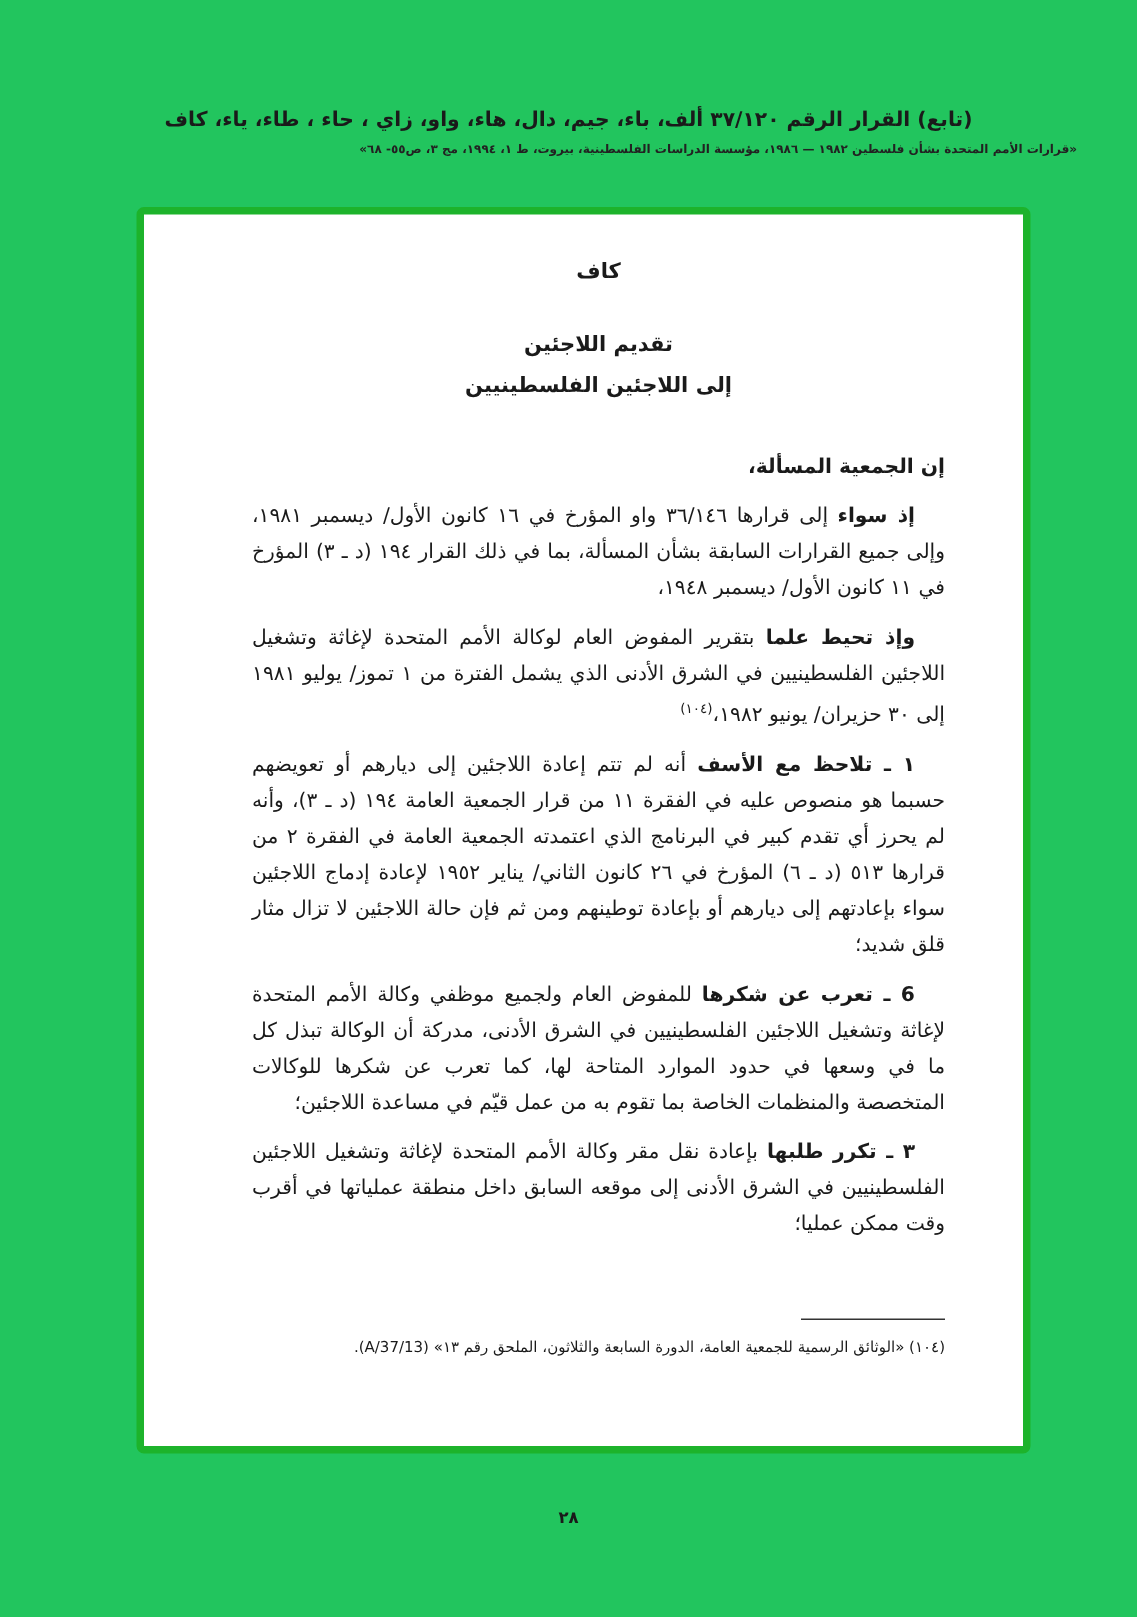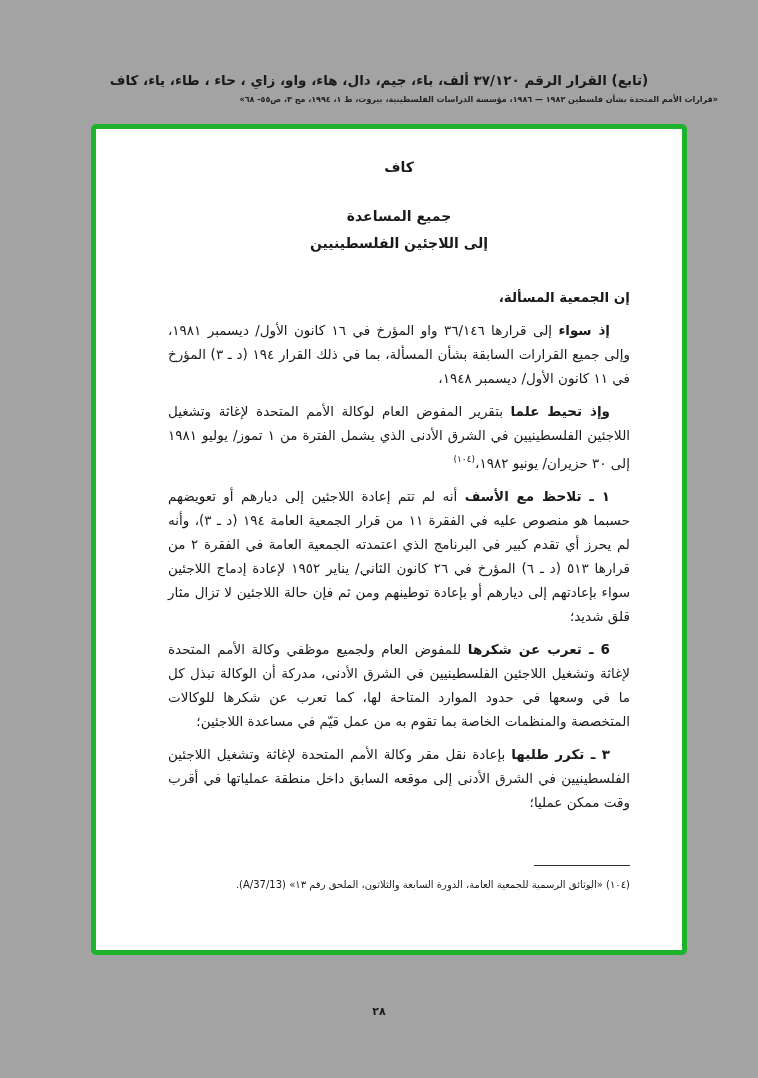--- a/index.html
+++ b/index.html
@@ -4,21 +4,21 @@
 <style>
   html, body {
     margin: 0;
     padding: 0;
     background: #ffffff;
   }
   .page {
     position: relative;
     width: 758px;
     height: 1078px;
-    background: #a3a3a3;
+    background: #22c55e;
     font-family: "DejaVu Sans", sans-serif;
     color: #1a1a1a;
     direction: rtl;
     overflow: hidden;
   }
   .header {
     position: absolute;
     top: 72px;
     left: 40px;
     right: 40px;
@@ -32,21 +32,21 @@
   .header-line2 {
     font-size: 8px;
     font-weight: bold;
     margin-top: 7px;
     color: #222;
     text-align: right;
   }
   .frame {
     position: absolute;
     left: 91px;
-    top: 124px;
+    top: 138px;
     width: 596px;
     height: 831px;
     border: 5px solid #1db32b;
     border-radius: 5px;
     box-sizing: border-box;
     background: #ffffff;
   }
   .content {
     position: absolute;
     top: 26px;
@@ -116,21 +116,21 @@
     <div class="header-line1">(تابع) القرار الرقم ٣٧/١٢٠ ألف، باء، جيم، دال، هاء، واو، زاي ، حاء ، طاء، ياء، كاف</div>
     <div class="header-line2">«قرارات الأمم المتحدة بشأن فلسطين ١٩٨٢ — ١٩٨٦، مؤسسة الدراسات الفلسطينية، بيروت، ط ١، ١٩٩٤، مج ٣، ص٥٥- ٦٨»</div>
   </header>
 
   <div class="frame">
     <div class="content">
 
       <div class="section-letter">كاف</div>
 
       <div class="doc-title">
-        <div>جميع المساعدة</div>
+        <div>تقديم اللاجئين</div>
         <div>إلى اللاجئين الفلسطينيين</div>
       </div>
 
       <p class="opening">إن الجمعية المسألة،</p>
 
       <p class="para"><span class="lead">إذ سواء</span><span> إلى قرارها ٣٦/١٤٦ واو المؤرخ في ١٦ كانون الأول/ ديسمبر ١٩٨١، وإلى جميع القرارات السابقة بشأن المسألة، بما في ذلك القرار ١٩٤ (د ـ ٣) المؤرخ في ١١ كانون الأول/ ديسمبر ١٩٤٨،</span></p>
 
       <p class="para"><span class="lead">وإذ تحيط علما</span><span> بتقرير المفوض العام لوكالة الأمم المتحدة لإغاثة وتشغيل اللاجئين الفلسطينيين في الشرق الأدنى الذي يشمل الفترة من ١ تموز/ يوليو ١٩٨١ إلى ٣٠ حزيران/ يونيو ١٩٨٢،</span><sup>(١٠٤)</sup></p>
 
       <p class="para"><span class="lead">١ ـ تلاحظ مع الأسف</span><span> أنه لم تتم إعادة اللاجئين إلى ديارهم أو تعويضهم حسبما هو منصوص عليه في الفقرة ١١ من قرار الجمعية العامة ١٩٤ (د ـ ٣)، وأنه لم يحرز أي تقدم كبير في البرنامج الذي اعتمدته الجمعية العامة في الفقرة ٢ من قرارها ٥١٣ (د ـ ٦) المؤرخ في ٢٦ كانون الثاني/ يناير ١٩٥٢ لإعادة إدماج اللاجئين سواء بإعادتهم إلى ديارهم أو بإعادة توطينهم ومن ثم فإن حالة اللاجئين لا تزال مثار قلق شديد؛</span></p>

